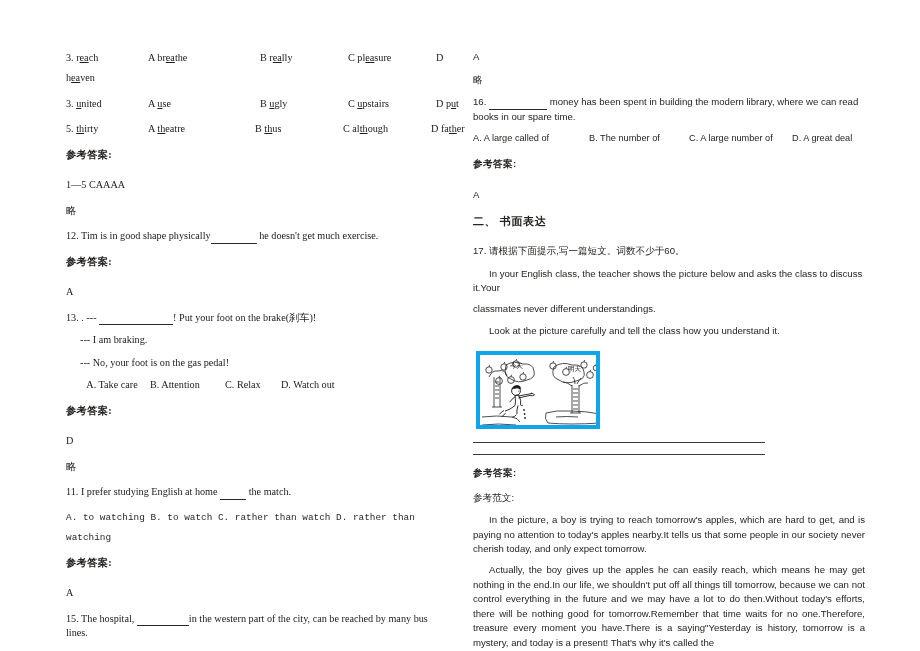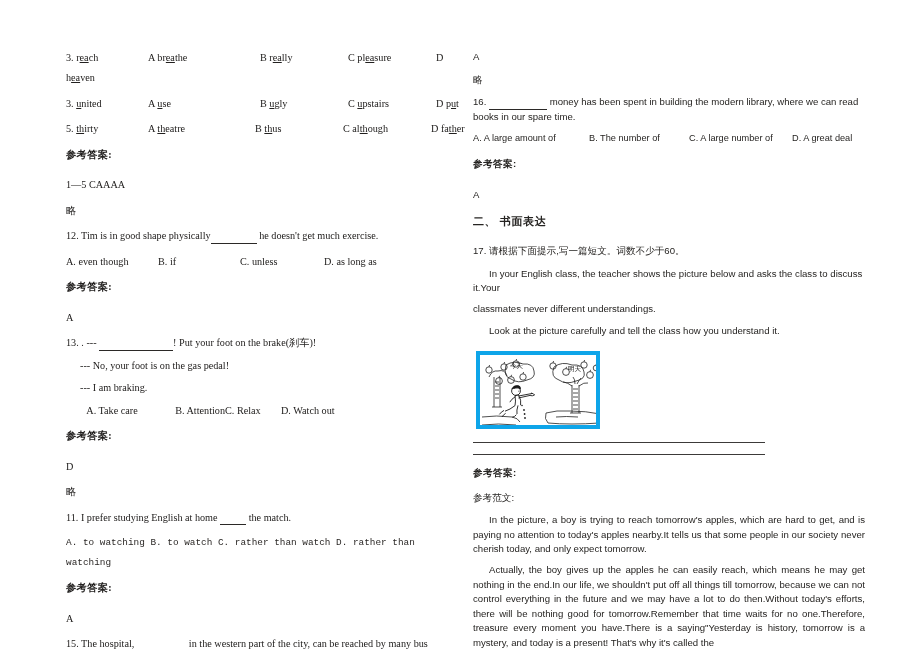--- a/index.html
+++ b/index.html
@@ -119,33 +119,30 @@
       <span style="width:82px;"><span>5.</span>
         <u class="ph">th</u>irty</span><span style="width:107px;">A <u class="ph">th</u>eatre</span><span style="width:88px;">B <u class="ph">th</u>us</span><span style="width:88px;">C al<u class="ph">th</u>ough</span><span>D fa<u class="ph">th</u>er</span>
     </div>
 
     <div class="ans-head">参考答案:</div>
     <div class="ans-val">1—5 CAAAA</div>
     <div class="lue">略</div>
 
     <div class="blk"><span>12. Tim is in good shape physically</span><span class="fill" style="width:46px;"></span><span> he doesn't get much exercise.</span></div>
 
-    <div class="blk optrow">
-      <span style="width:92px;">A. even though</span><span style="width:82px;">B.  if</span><span style="width:84px;">C. unless</span><span>D. as long as</span>
-    </div>
 
     <div class="ans-head">参考答案:</div>
     <div class="ans-val">A</div>
 
     <div class="blk-tight"><span>13. . --- </span><span class="fill" style="width:74px;"></span><span>! Put your foot on the brake(刹车)!</span></div>
+    <div class="blk-tight indent-2">--- I am braking.</div>
     <div class="blk-tight indent-2">--- No, your foot is on the gas pedal!</div>
-    <div class="blk-tight indent-2">--- I am braking.</div>
 
     <div class="blk optrow" style="padding-left:8px;">
-      <span style="width:76px;text-align:center;">A. Take care</span><span style="width:75px;text-align:right;">B. Attention</span><span style="width:56px;">C. Relax</span><span>D. Watch out</span>
+      <span style="width:76px;text-align:center;">A. Take care</span><span style="width:75px;">B. Attention</span><span style="width:56px;">C. Relax</span><span>D. Watch out</span>
     </div>
 
     <div class="ans-head">参考答案:</div>
     <div class="ans-val">D</div>
     <div class="lue">略</div>
 
     <div class="blk"><span>11. I prefer studying English at home </span><span class="fill" style="width:26px;"></span><span> the match.</span></div>
 
     <div class="mono blk-xtight">A.  to watching             B.  to watch    C.  rather than watch           D.  rather than</div>
     <div class="mono blk">watching</div>
@@ -158,21 +155,21 @@
   </div>
 
   <div class="col col-right sans">
 
     <div class="blk-tight">A</div>
     <div class="blk-tight">略</div>
 
     <div class="blk-tight"><span>16. </span><span class="fill" style="width:58px;"></span><span> money has been spent in building the modern library, where we can read books in our spare time.</span></div>
 
     <div class="blk optrow" style="font-size:9.2px;">
-      <span style="width:116px;">A. A large amount of</span><span style="width:100px;">B. The number of</span><span style="width:103px;">C. A large number of</span><span>D. A great deal</span>
+      <span style="width:116px;">A. A large called of</span><span style="width:100px;">B. The number of</span><span style="width:103px;">C. A large number of</span><span>D. A great deal</span>
     </div>
 
     <div class="ans-head">参考答案:</div>
     <div class="ans-val">A</div>
 
     <div class="sec-head">二、 书面表达</div>
 
     <div class="blk-tight">17. 请根据下面提示,写一篇短文。词数不少于60。</div>
     <div class="blk-xtight indent">In your English class, the teacher shows the picture below and asks the class to discuss it.Your</div>
     <div class="blk-tight">classmates never different understandings.</div>

